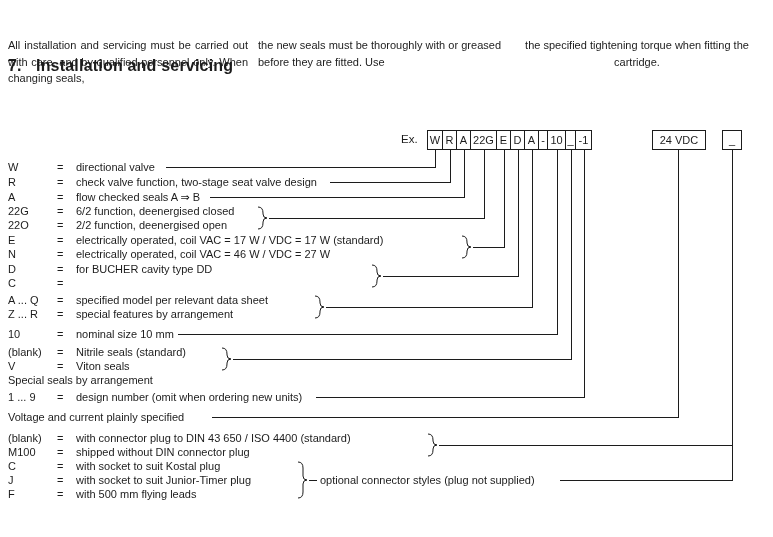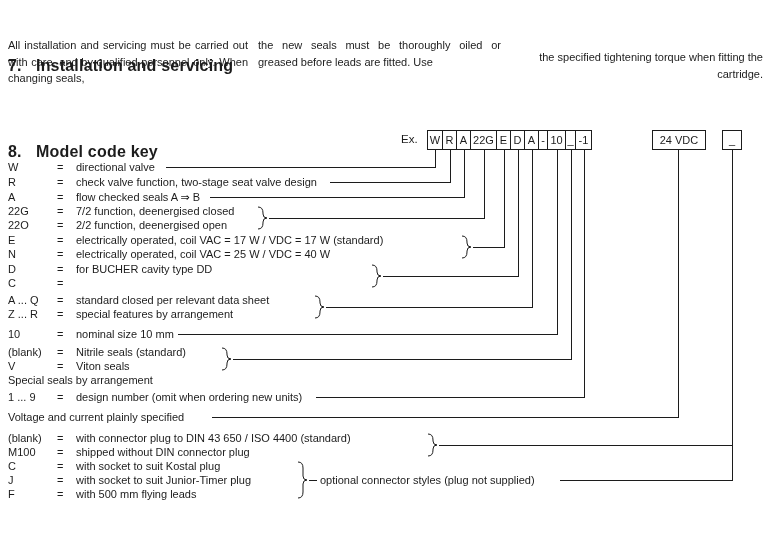--- a/index.html
+++ b/index.html
@@ -11,21 +11,21 @@
   .page { position:absolute; inset:0; }
 
   .sec { position:absolute; font-size:16px; font-weight:bold; letter-spacing:.2px; white-space:nowrap;margin-top:47px; }
   .sec .num { display:inline-block; width:28px; }
   #sec7-head { left:8px; top:10px; }
   #sec8-head { left:8px; top:96px; }
 
   .bodycol { position:absolute; top:37px; font-size:11px; line-height:1.5; text-align:justify; }
   #col1 { left:8px;  width:240px; }
   #col2 { left:258px; width:243px; }
-  #col3 { left:511px; width:252px; text-align:right;margin-top:12px; }
+  #col3 { left:511px; width:252px; text-align:center; }
 
   #ex-label { position:absolute; left:401px; top:133px; font-size:11.5px; }
 
   #code-row { position:absolute; left:427px; top:130px; display:flex; }
   .code-cell {
     display:inline-block; height:20px; line-height:18px;
     border:1px solid #1c1c1c; text-align:center; font-size:11px;
     background:#fff; white-space:nowrap;
   }
   #code-row .code-cell + .code-cell { margin-left:-1px; }
@@ -59,26 +59,23 @@
 </head>
 <body>
 
 <div class="page">
 
   <div class="sec" id="sec7-head">
     <span class="num">7.</span><span>Installation and servicing</span>
   </div>
 
   <div class="bodycol" id="col1">All installation and servicing must be carried out with care, and by qualified personnel only. When changing seals,</div>
-  <div class="bodycol" id="col2">the new seals must be thoroughly oiled or greased before leads are fitted. Use</div>
+  <div class="bodycol" id="col2">the new seals must be thoroughly with or greased before they are fitted. Use</div>
   <div class="bodycol" id="col3">the specified tightening torque when fitting the cartridge.</div>
 
-  <div class="sec" id="sec8-head">
-    <span class="num">8.</span><span>Model code key</span>
-  </div>
 
   <span id="ex-label">Ex.</span>
 
   <div id="code-row">
       <span class="code-cell">W</span>
       <span class="code-cell">R</span>
       <span class="code-cell">A</span>
       <span class="code-cell">22G</span>
       <span class="code-cell">E</span>
       <span class="code-cell">D</span>
@@ -104,50 +101,50 @@
         <span class="k-desc">check valve function, two-stage seat valve design</span>
       </div>
       <div class="key-row" style="top: 191px;">
         <span class="k-label">A</span>
         <span class="k-eq">=</span>
         <span class="k-desc">flow checked seals A ⇒ B</span>
       </div>
       <div class="key-row" style="top: 205px;">
         <span class="k-label">22G</span>
         <span class="k-eq">=</span>
-        <span class="k-desc">7/2 function, deenergised closed</span>
+        <span class="k-desc">6/2 function, deenergised closed</span>
       </div>
       <div class="key-row" style="top: 219px;">
         <span class="k-label">22O</span>
         <span class="k-eq">=</span>
         <span class="k-desc">2/2 function, deenergised open</span>
       </div>
       <div class="key-row" style="top: 234px;">
         <span class="k-label">E</span>
         <span class="k-eq">=</span>
         <span class="k-desc">electrically operated, coil VAC = 17 W  /  VDC = 17 W (standard)</span>
       </div>
       <div class="key-row" style="top: 248px;">
         <span class="k-label">N</span>
         <span class="k-eq">=</span>
-        <span class="k-desc">electrically operated, coil VAC = 25 W  /  VDC = 40 W</span>
+        <span class="k-desc">electrically operated, coil VAC = 46 W  /  VDC = 27 W</span>
       </div>
       <div class="key-row" style="top: 263px;">
         <span class="k-label">D</span>
         <span class="k-eq">=</span>
         <span class="k-desc">for BUCHER cavity type DD</span>
       </div>
       <div class="key-row" style="top: 277px;">
         <span class="k-label">C</span>
         <span class="k-eq">=</span>
       </div>
       <div class="key-row" style="top: 294px;">
         <span class="k-label">A ... Q</span>
         <span class="k-eq">=</span>
-        <span class="k-desc">standard closed per relevant data sheet</span>
+        <span class="k-desc">specified model per relevant data sheet</span>
       </div>
       <div class="key-row" style="top: 308px;">
         <span class="k-label">Z ... R</span>
         <span class="k-eq">=</span>
         <span class="k-desc">special features by arrangement</span>
       </div>
       <div class="key-row" style="top: 328px;">
         <span class="k-label">10</span>
         <span class="k-eq">=</span>
         <span class="k-desc">nominal size 10 mm</span>

